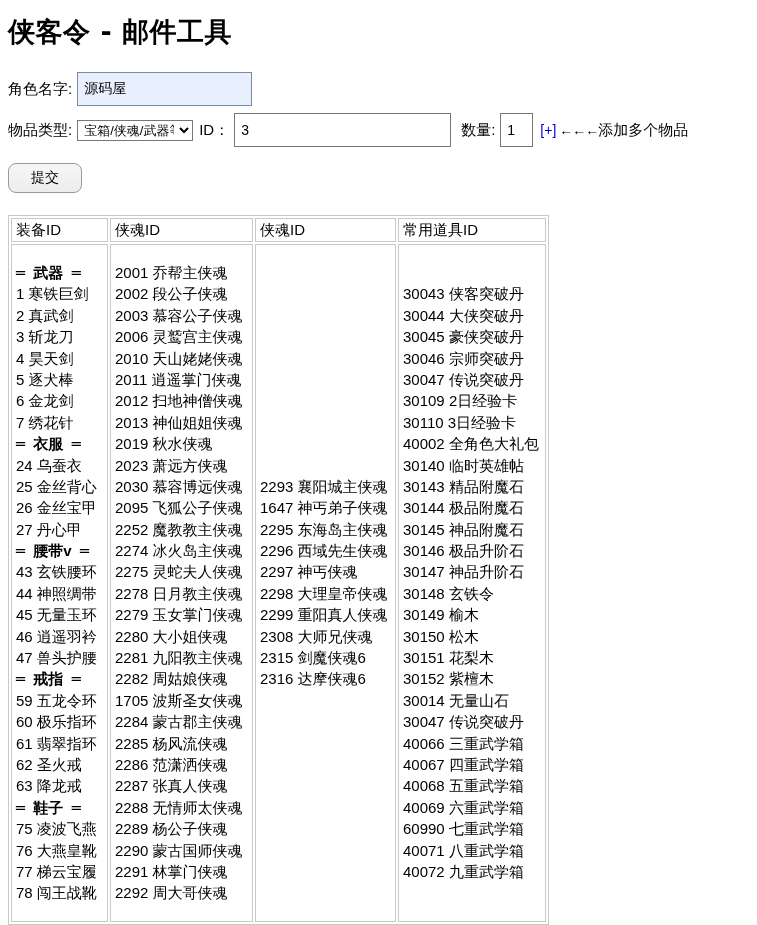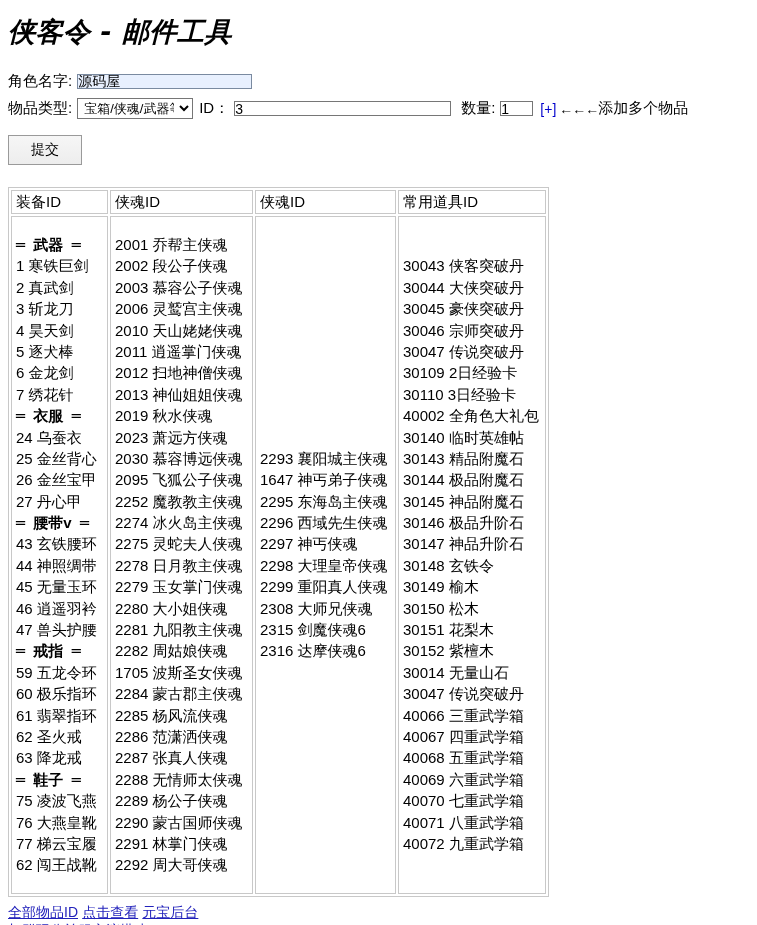--- a/index.html
+++ b/index.html
@@ -12,40 +12,39 @@
     overflow:hidden;
   }
   .page{padding:0 8px;box-sizing:border-box;}
 
   h1.title{
     font-size:27px;
     font-weight:bold;
     margin:14px 0 22px 0;
     letter-spacing:0.5px;
     font-family:"DejaVu Sans","Liberation Sans",sans-serif;
-    font-style:italic;
   }
 
   .form-row{
     display:flex;
     align-items:center;
     margin-bottom:7px;
     white-space:nowrap;
   }
   .form-label{font-size:15px;margin-right:5px;}
 
   input.txt{
     font-family:"Liberation Sans","DejaVu Sans",sans-serif;
     font-size:14px;
     border:1px solid #7a8aa0;
     background:#e8f0fe;
     color:#000;
-    padding:2px 0;
+    padding:2px 6px;
     box-sizing:border-box;
-    height:15px;
+    height:34px;
     outline:none;
   }
   input.plain{
     background:#ffffff;
     border:1px solid #767676;
   }
   #name-input{width:175px;}
   #id-input{width:217px;}
   #qty-input{width:33px;text-align:left;}
 
@@ -67,21 +66,21 @@
     margin:0 3px 0 7px;
   }
   .arrows{letter-spacing:-1px;font-size:14px;}
   .hint{font-size:15px;}
 
   button.submit{
     font-family:"Liberation Sans","DejaVu Sans",sans-serif;
     font-size:14px;
     background:linear-gradient(#f6f6f6,#ededed);
     border:1px solid #9a9a9a;
-    border-radius:0;
+    border-radius:8px;
     padding:5px 22px;
     margin-top:9px;
     color:#000;
     cursor:pointer;
   }
 
   table.idtable{
     border-collapse:separate;
     border-spacing:2px;
     border:1px solid #c8c8c8;
@@ -197,21 +196,21 @@
               <li class="sep"><span class="eq">═</span><span class="midname">&nbsp;&nbsp;戒指&nbsp;&nbsp;</span><span class="eq">═</span></li>
               <li>59 五龙令环</li>
               <li>60 极乐指环</li>
               <li>61 翡翠指环</li>
               <li>62 圣火戒</li>
               <li>63 降龙戒</li>
               <li class="sep"><span class="eq">═</span><span class="midname">&nbsp;&nbsp;鞋子&nbsp;&nbsp;</span><span class="eq">═</span></li>
               <li>75 凌波飞燕</li>
               <li>76 大燕皇靴</li>
               <li>77 梯云宝履</li>
-              <li>62 闯王战靴</li>
+              <li>78 闯王战靴</li>
             </ul>
         </td>
         <td>
           <ul class="cell-list" id="list-col2">
               <li>2001 乔帮主侠魂</li>
               <li>2002 段公子侠魂</li>
               <li>2003 慕容公子侠魂</li>
               <li>2006 灵鹫宫主侠魂</li>
               <li>2010 天山姥姥侠魂</li>
               <li>2011 逍遥掌门侠魂</li>
@@ -286,21 +285,21 @@
               <li>30149 榆木</li>
               <li>30150 松木</li>
               <li>30151 花梨木</li>
               <li>30152 紫檀木</li>
               <li>30014 无量山石</li>
               <li>30047 传说突破丹</li>
               <li>40066 三重武学箱</li>
               <li>40067 四重武学箱</li>
               <li>40068 五重武学箱</li>
               <li>40069 六重武学箱</li>
-              <li>40070 七重武学箱</li>
+              <li>60990 七重武学箱</li>
               <li>40071 八重武学箱</li>
               <li>40072 九重武学箱</li>
             </ul>
         </td>
       </tr>
     </tbody>
   </table>
 
   <div class="links">
     <div class="row1">

